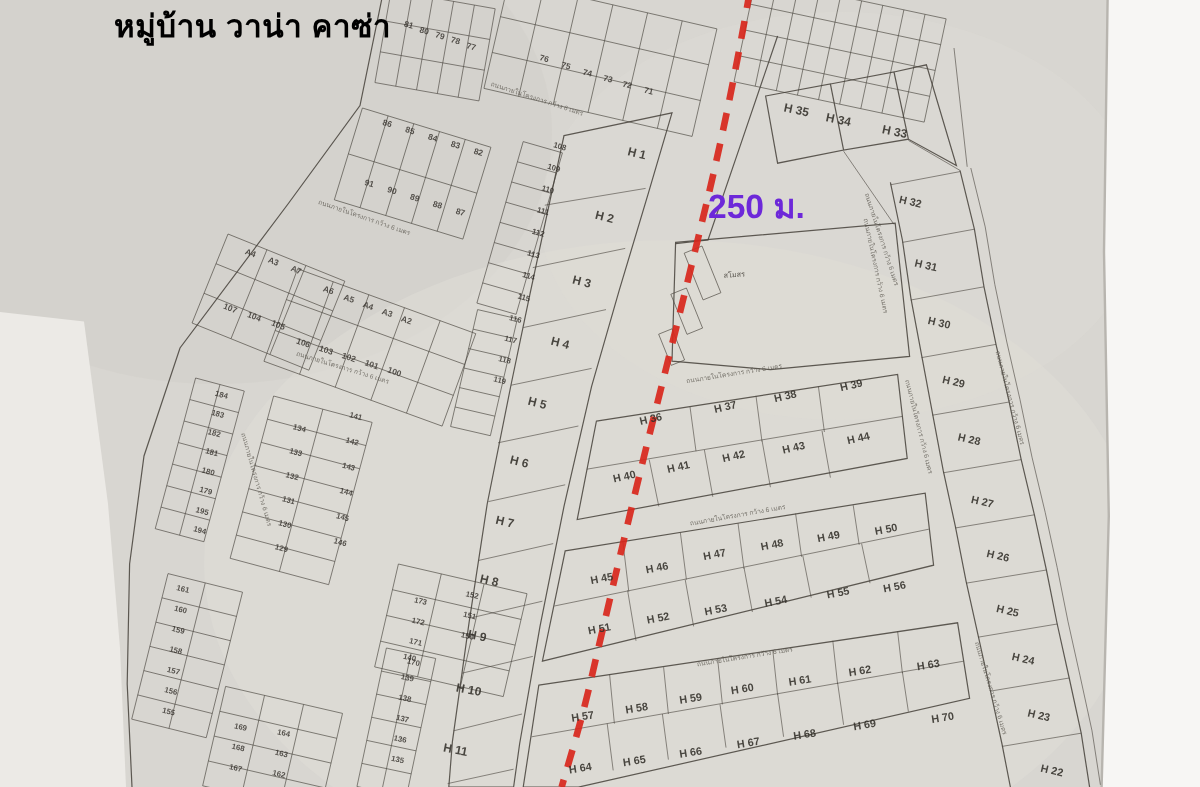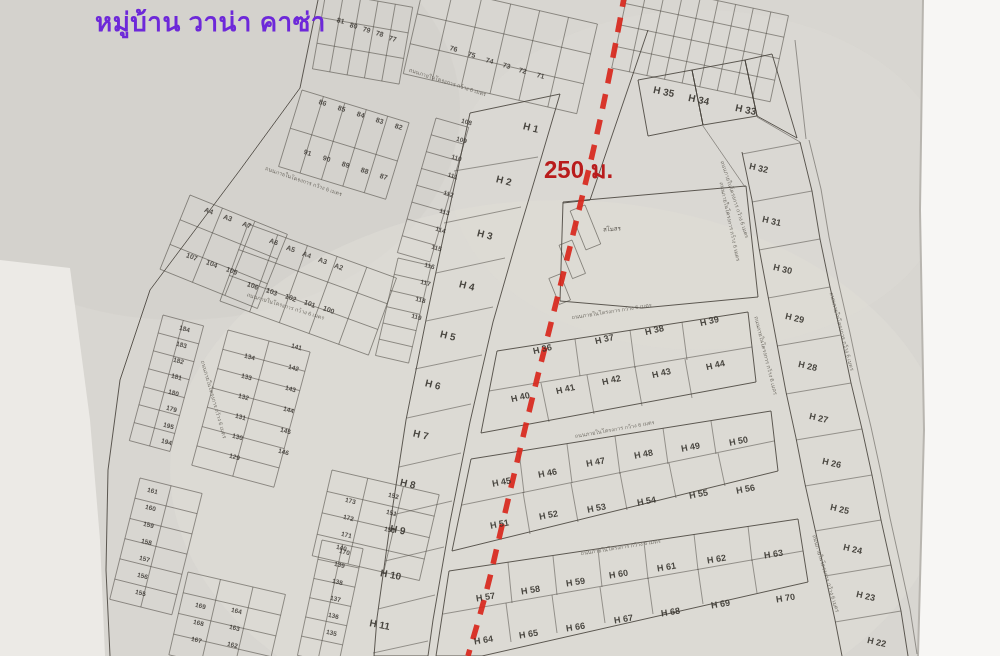--- a/index.html
+++ b/index.html
@@ -1,22 +1,22 @@
 <!DOCTYPE html>
 <html><head>
 <meta charset="utf-8">
 <style>
   html,body{margin:0;padding:0;background:#9a9892;}
   .stage{position:relative;width:1000px;height:656px;overflow:hidden;
          font-family:"Liberation Sans",sans-serif;background:#d8d6d1;}
   .stage svg{position:absolute;left:0;top:0;}
   .map-title{position:absolute;left:95px;top:1px;font-size:26px;font-weight:bold;
-             color:#6d28d9;letter-spacing:.5px;white-space:nowrap;}
-  .distance{position:absolute;left:544px;top:150px;font-size:24px;font-weight:bold;
-            color:#b91c1c;white-space:nowrap;}
+             color:#000000;letter-spacing:.5px;white-space:nowrap;}
+  .distance{position:absolute;left:590px;top:150px;font-size:28px;font-weight:bold;
+            color:#6d28d9;white-space:nowrap;}
   svg text{font-family:"Liberation Sans",sans-serif;text-anchor:middle;}
   .plot-h{fill:#34312b;font-weight:bold;opacity:.88;}
   .plot-n{fill:#332f2a;font-weight:bold;opacity:.8;}
   .road-label{fill:#5a564e;opacity:.8;font-size:5.5px;}
   .club{fill:#55514a;font-size:6px;}
   .ink{stroke:#45413a;fill:none;stroke-width:1;opacity:.85;}
   .ink-thin{stroke:#4a463f;fill:none;stroke-width:.7;opacity:.72;}
 </style>
 </head>
 <body>

